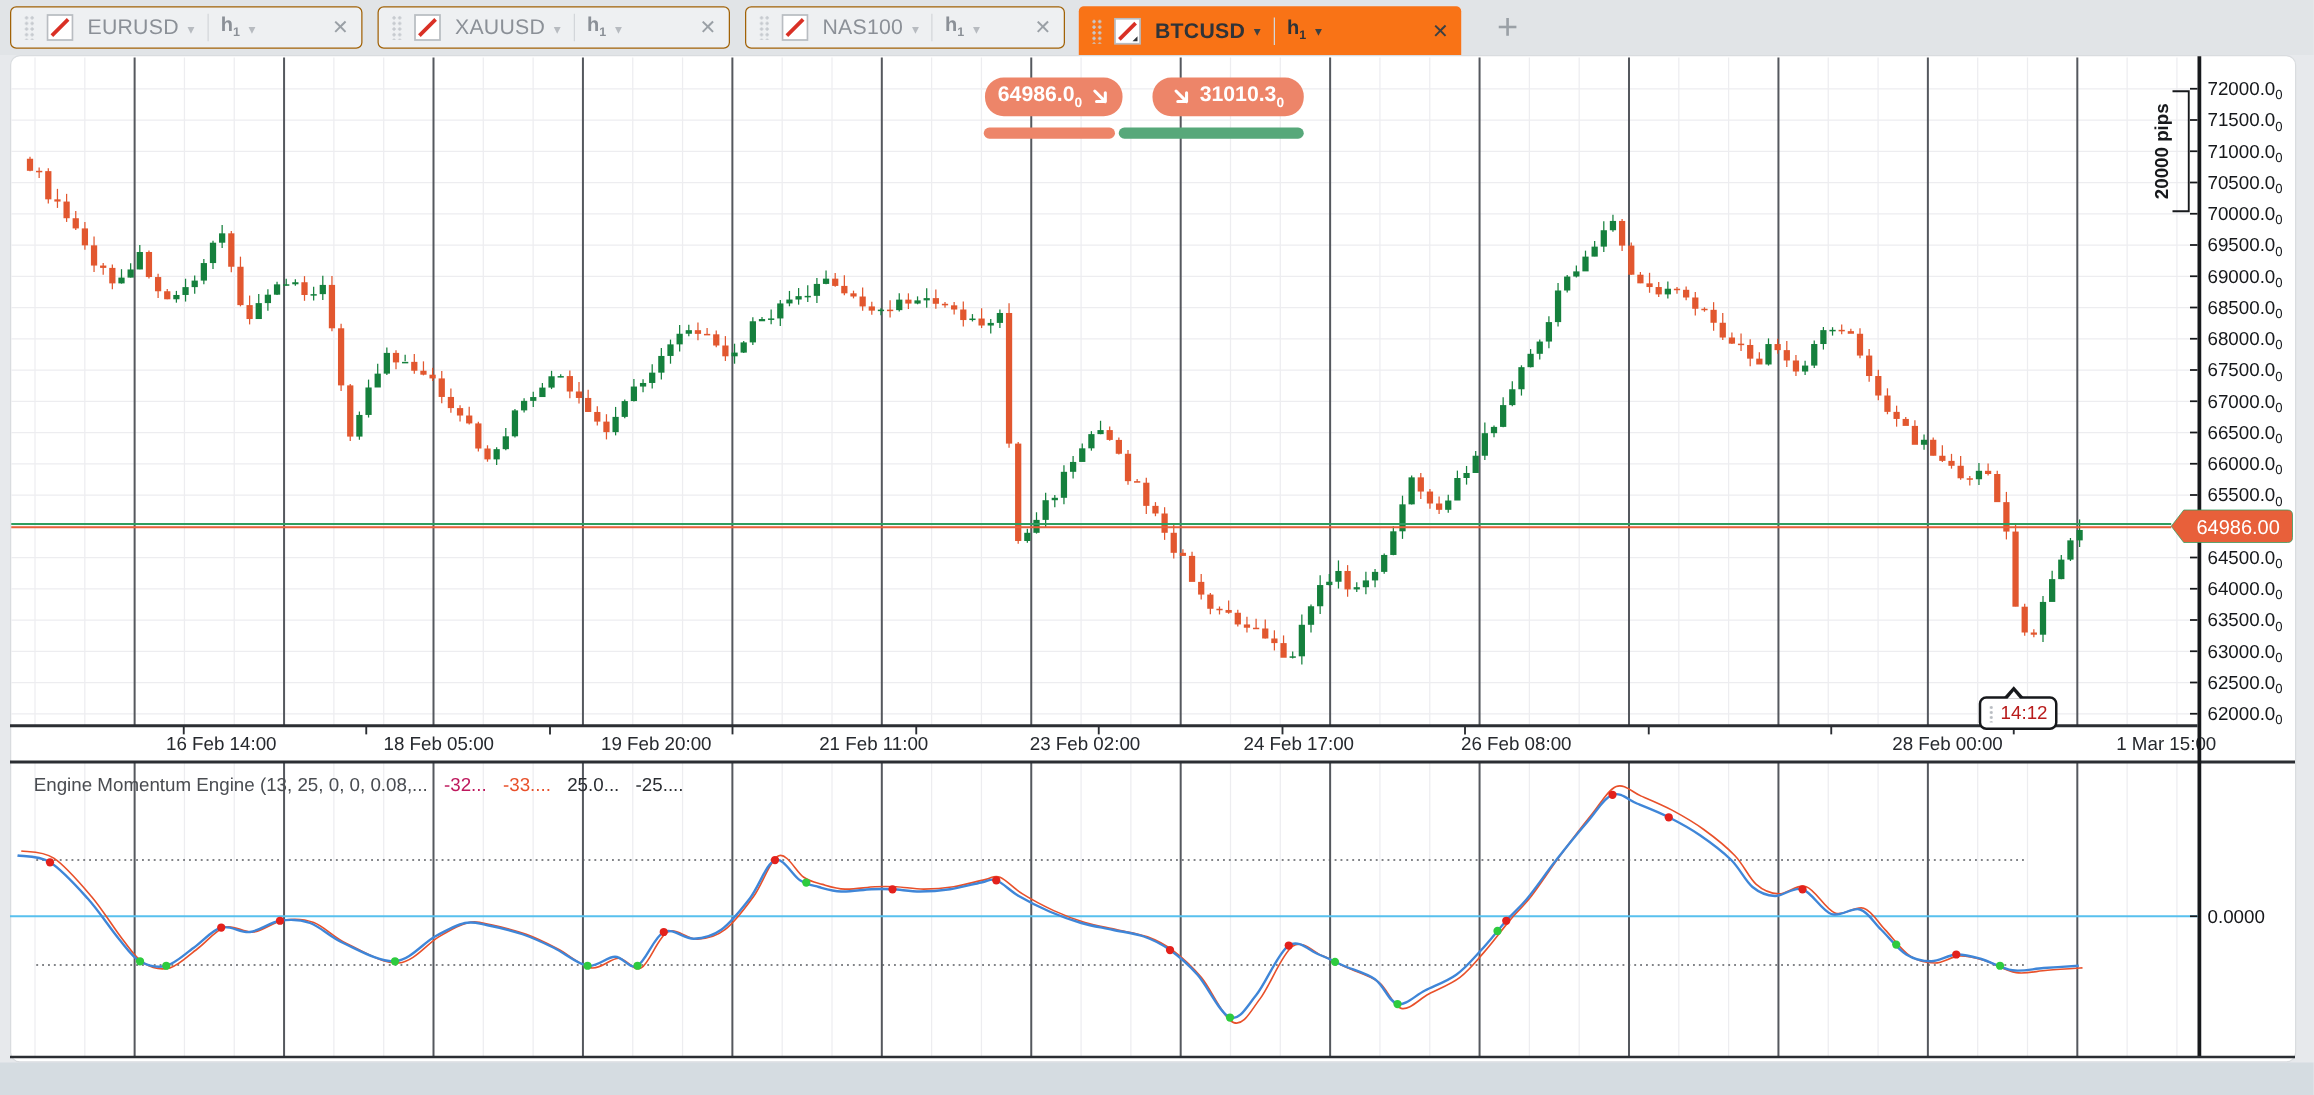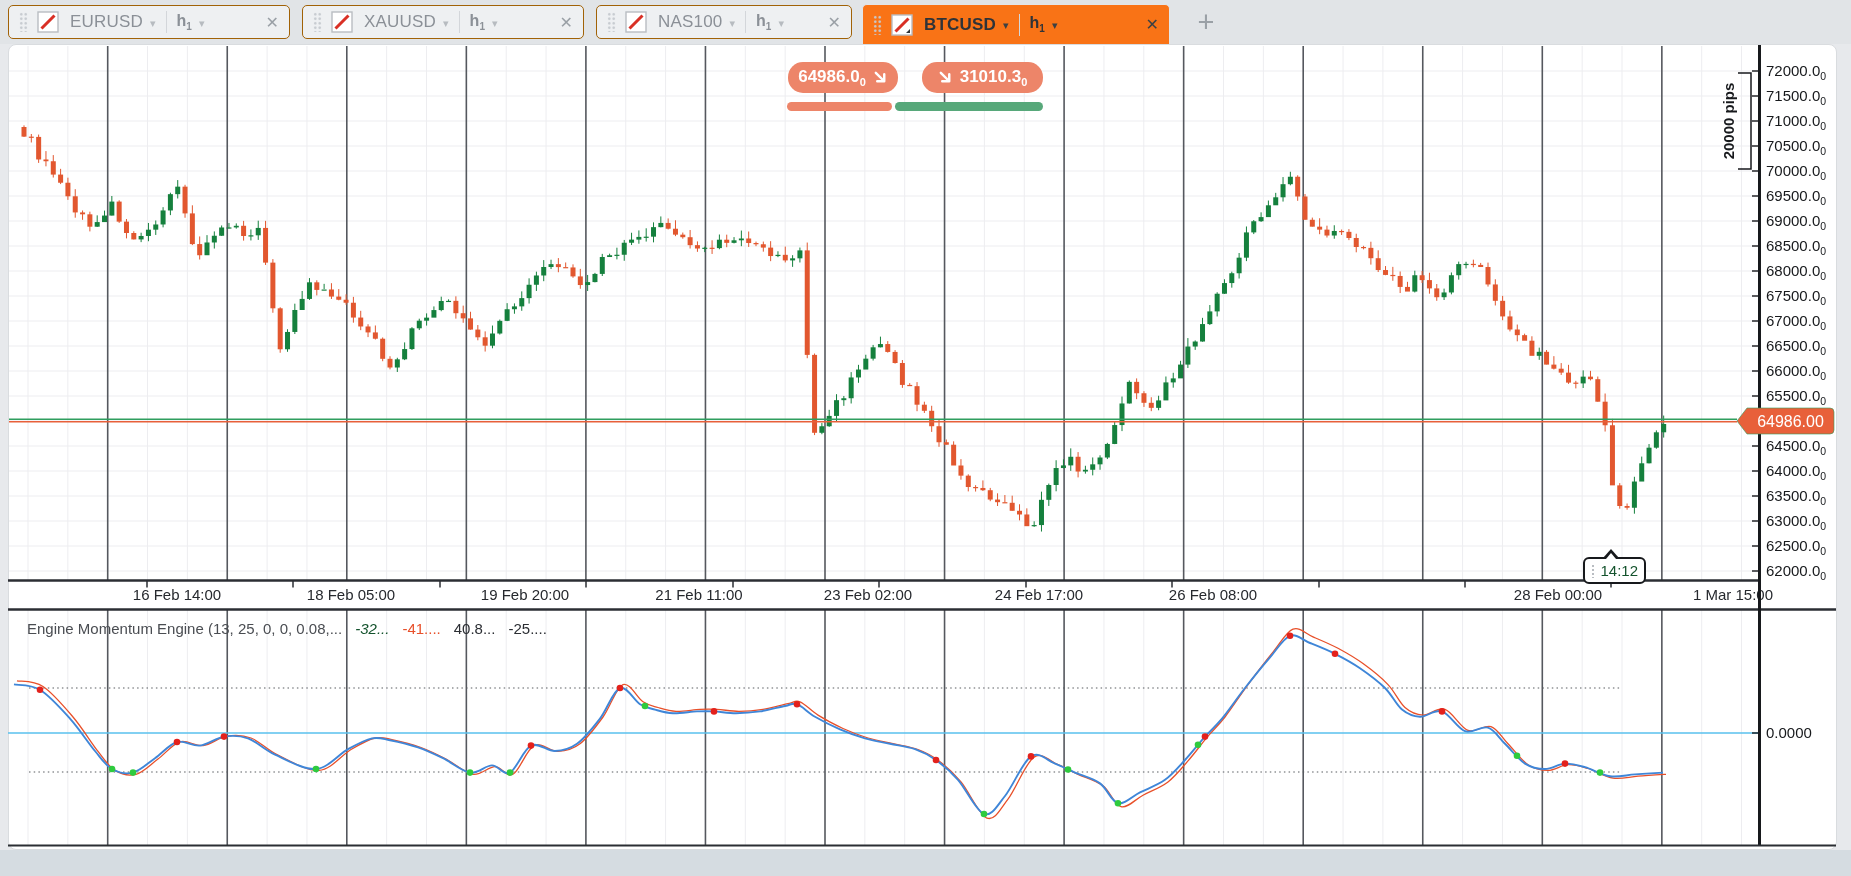--- a/index.html
+++ b/index.html
@@ -46,21 +46,21 @@
   #buybar{left:895px;top:102px;width:148px;background:#57a87a;}
 
   
   .indtitle{position:absolute;left:27px;top:620px;z-index:5;font-size:15px;color:#4a4d52;
     white-space:nowrap;}
   .indtitle .val{margin-left:13px;}
 
   
   .ttip{position:absolute;left:1583px;top:557px;width:63px;height:27px;background:#fff;
     border:2px solid #17191c;border-radius:6px;z-index:6;display:flex;align-items:center;
-    padding:0 6px;font-size:15px;color:#14532d;}
+    padding:0 6px;font-size:15px;color:#b91c1c;}
   .ttip::before{content:"";position:absolute;left:18px;top:-10px;border:8px solid transparent;
     border-bottom:9px solid #17191c;border-top:none;}
   .ttip::after{content:"";position:absolute;left:21px;top:-6px;border:5px solid transparent;
     border-bottom:6px solid #ffffff;border-top:none;}
   .ttip .handle{width:8px;height:14px;margin-right:5px;
     background-image:radial-gradient(circle,#b9bdc2 1px,transparent 1.3px);background-size:4px 4px;}
 
   
   .hscroll{position:absolute;left:0;top:850px;width:1851px;height:26px;background:#d5dce1;z-index:4;}
 </style>
@@ -821,21 +821,21 @@
 <button class="qbtn" id="buybtn">
   <svg width="15" height="15" viewBox="0 0 16 16">
     <path d="M3 3 L12 12 M12 12 V4.5 M12 12 H4.5" stroke="#fff" stroke-width="2.6" fill="none" stroke-linecap="round"></path>
   </svg>
   <span><span>31010.3</span><sub>0</sub></span>
 </button>
 <div class="qbar" id="sellbar"></div>
 <div class="qbar" id="buybar"></div>
 
 <div class="indtitle">
-  <span>Engine Momentum Engine (13, 25, 0, 0, 0.08,...</span><span id="indvals"><span class="val" style="color: #14532d; font-style: italic;">-32...</span><span class="val" style="color: rgb(232, 80, 42);">-41....</span><span class="val" style="color: rgb(43, 46, 51);">40.8...</span><span class="val" style="color: rgb(43, 46, 51); text-align: right;">-25....</span></span>
+  <span>Engine Momentum Engine (13, 25, 0, 0, 0.08,...</span><span id="indvals"><span class="val" style="color: #be185d;">-32...</span><span class="val" style="color: rgb(232, 80, 42);">-33....</span><span class="val" style="color: rgb(43, 46, 51);">25.0...</span><span class="val" style="color: rgb(43, 46, 51); text-align: right;">-25....</span></span>
 </div>
 
 <div class="ttip">
   <span class="handle"></span>
   <span>14:12</span>
 </div>
 
 <div class="hscroll">
   
   

